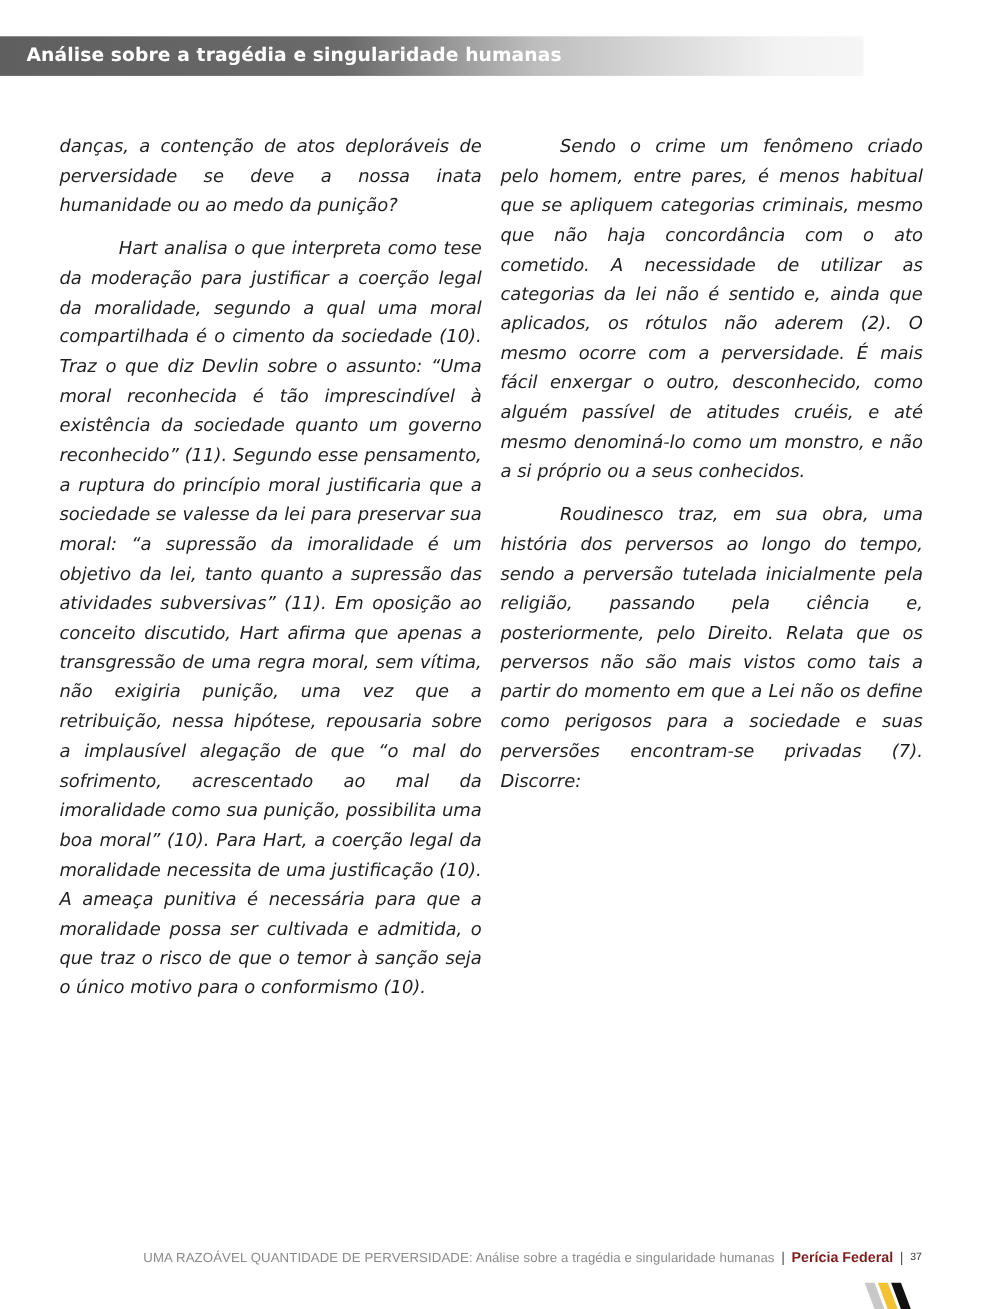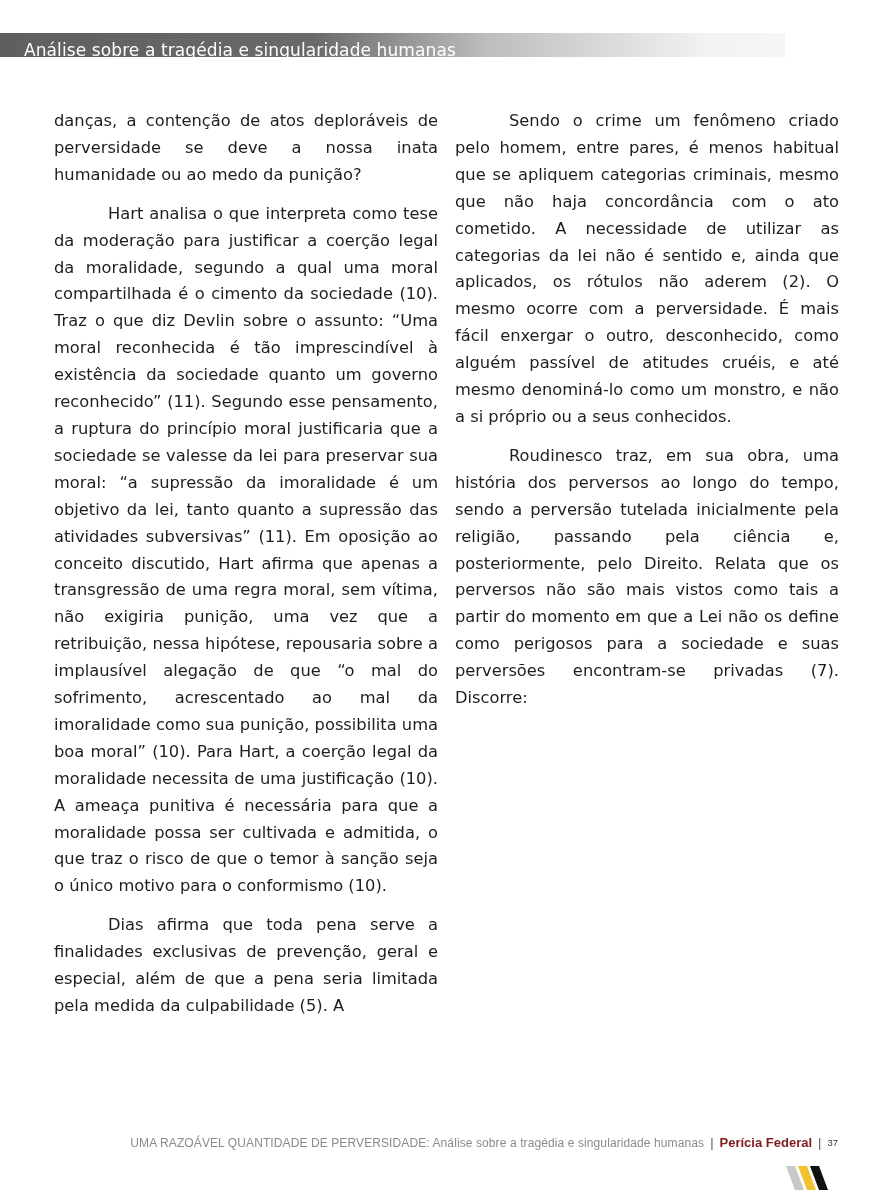--- a/index.html
+++ b/index.html
@@ -1,26 +1,27 @@
 <!DOCTYPE html>
 <html><head>
 <meta charset="utf-8">
 <style>
   html, body { margin:0; padding:0; background:#ffffff; }
   body { width:892px; height:1190px; position:relative; overflow:hidden; font-family:"DejaVu Sans", sans-serif; color:#1a1a1a; }
   .header-bar {
-    position:absolute; left:0; top:33px; width:785px; height:24px;
+    position:absolute; left:0; top:33px; width:785px; height:36px;
     background: linear-gradient(to right, #5f5f5f 0%, #6a6a6a 40%, #bdbdbd 62%, #f2f2f2 90%, #f6f6f6 100%);
+    font-weight: bold;
   }
   .header-title {
     position:absolute; left:24px; top:7px; font-size:17px; color:#ffffff; letter-spacing:0.1px;
     white-space:nowrap;
   }
   .column {
-    position:absolute; top:108px; font-size:16.3px; line-height:26.9px; text-align:justify; color:#1e1e1e;
+    position:absolute; top:120px; font-size:16.3px; line-height:26.9px; text-align:justify; color:#1e1e1e;font-style:italic;
   }
   .col-left { left:54px; width:384px; }
   .col-right { left:455px; width:384px; }
   .column p { margin:0 0 12px 0; }
   .indent { text-indent:54px; }
   .quote { margin-left:64px !important; }
   .footer {
     position:absolute; top:1135px; right:54px; font-family:"Liberation Sans", sans-serif; white-space:nowrap;
     display:flex; align-items:center;
   }
@@ -33,21 +34,20 @@
 </head>
 <body>
 
 <div class="header-bar">
   <span class="header-title">Análise sobre a tragédia e singularidade humanas</span>
 </div>
 
 <div class="column col-left">
   <p>danças, a contenção de atos deploráveis de perversidade se deve a nossa inata humanidade ou ao medo da punição?</p>
   <p class="indent">Hart analisa o que interpreta como tese da moderação para justificar a coerção legal da moralidade, segundo a qual uma moral compartilhada é o cimento da sociedade (10).  Traz o que diz Devlin sobre o assunto: “Uma moral reconhecida é tão imprescindível à existência da sociedade quanto um governo reconhecido” (11). Segundo esse pensamento, a ruptura do princípio moral justificaria que a sociedade se valesse da lei para preservar sua moral: “a supressão da imoralidade é um objetivo da lei, tanto quanto a supressão das atividades subversivas” (11). Em oposição ao conceito discutido, Hart afirma que apenas a transgressão de uma regra moral, sem vítima, não exigiria punição, uma vez que a retribuição, nessa hipótese, repousaria sobre a implausível alegação de que “o mal do sofrimento, acrescentado ao mal da imoralidade como sua punição, possibilita uma boa moral” (10). Para Hart, a coerção legal da moralidade necessita de uma justificação (10). A ameaça punitiva é necessária para que a moralidade possa ser cultivada e admitida, o que traz o risco de que o temor à sanção seja o único motivo para o conformismo (10).</p>
-  <p class="indent">Dias afirma que toda pena serve a finalidades exclusivas de prevenção, geral e especial, além de que a pena seria limitada pela medida da culpabilidade (5). A</p>
 </div>
 
 <div class="column col-right">
   <p class="indent">Sendo o crime um fenômeno criado pelo homem, entre pares, é menos habitual que se apliquem categorias criminais, mesmo que não haja concordância com o ato cometido. A necessidade de utilizar as categorias da lei não é sentido e, ainda que aplicados, os rótulos não aderem (2). O mesmo ocorre com a perversidade. É mais fácil enxergar o outro, desconhecido, como alguém passível de atitudes cruéis, e até mesmo denominá-lo como um monstro, e não a si próprio ou a seus conhecidos.</p>
   <p class="indent">Roudinesco traz, em sua obra, uma história dos perversos ao longo do tempo, sendo a perversão tutelada inicialmente pela religião, passando pela ciência e, posteriormente, pelo Direito. Relata que os perversos não são mais vistos como tais a partir do momento em que a Lei não os define como perigosos para a sociedade e suas perversões encontram-se privadas (7). Discorre:</p>
 </div>
 
 <div class="footer">
   <span class="footer-running">UMA RAZOÁVEL QUANTIDADE DE PERVERSIDADE: Análise sobre a tragédia e singularidade humanas</span>
   <span class="footer-sep">|</span>

